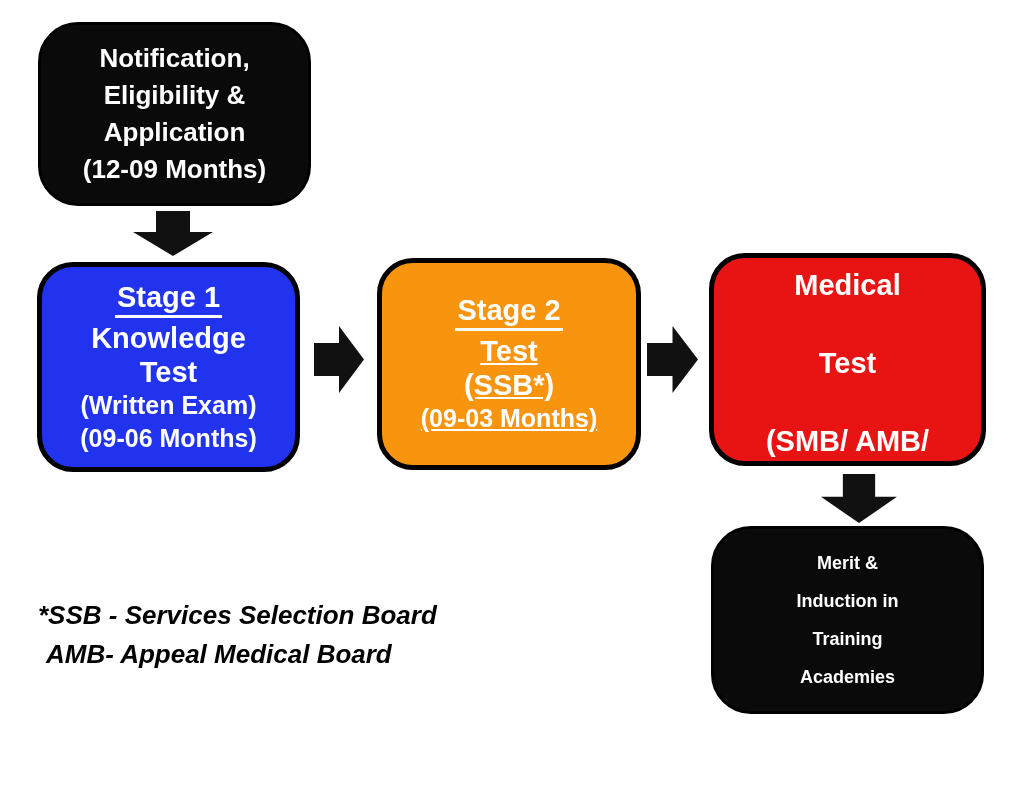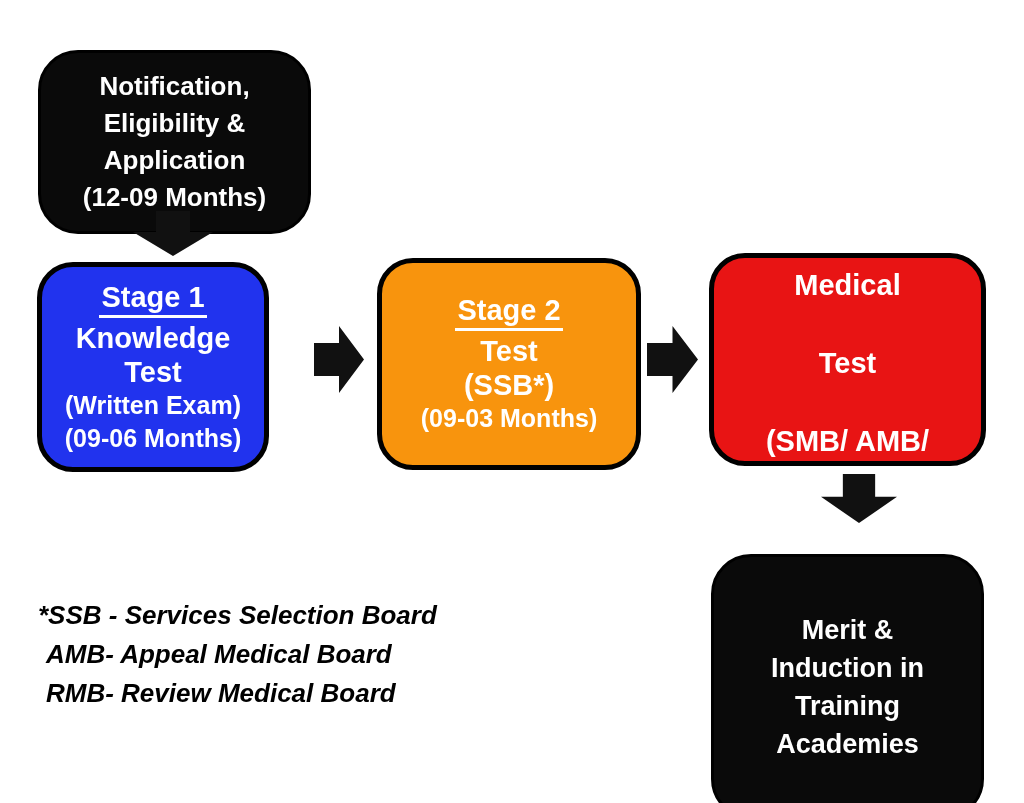--- a/index.html
+++ b/index.html
@@ -23,46 +23,46 @@
     align-items: center;
     justify-content: center;
     text-align: center;
     color: var(--box-text, #ffffff);
     font-weight: bold;
   }
   .black-box {
     background: var(--black-box, #0a0a0a);
     border: 3px solid #000;
     border-radius: 40px;
-    margin-top: 28px;
   }
   .stage-box {
     border: 5px solid #000;
     border-radius: 36px;
   }
   #box-notification {
     left: 38px; top: 22px; width: 273px; height: 184px;
     font-size: 26px; line-height: 37px;
   }
   #box-stage1 {
-    left: 37px; top: 262px; width: 232px; height: 210px;
+    left: 37px; top: 262px; width: 263px; height: 210px;
     background: var(--stage1-blue, #2133ee);
   }
   #box-stage2 {
     left: 377px; top: 258px; width: 264px; height: 212px;
     background: var(--stage2-orange, #f8940d);
+    text-decoration: underline;
   }
   #box-stage3 {
     left: 709px; top: 253px; width: 277px; height: 213px;
     background: var(--stage3-red, #e81414);
     gap: 44px;
   }
   #box-merit {
-    left: 711px; top: 526px; width: 273px; height: 265px;
-    font-size: 27px; line-height: 38px; text-align: center;
+    left: 711px; top: 526px; width: 273px; height: 188px;
+    font-size: 18px; line-height: 38px; text-align: center;
   }
   .stage-title {
     font-size: 29px; line-height: 34px; margin-bottom: 3px;
   }
   .stage-title span {
     display: inline-block;
     border-bottom: 3px solid currentColor;
     padding: 0 2px 1px 2px;
   }
   .bline.main { font-size: 29px; line-height: 34px; }
@@ -149,16 +149,15 @@
   <div class="box black-box" id="box-merit">
     <div class="bline">Merit &amp;</div>
     <div class="bline">Induction in</div>
     <div class="bline">Training</div>
     <div class="bline">Academies</div>
   </div>
 
   <div class="legend">
     <div class="legend-line">*SSB - Services Selection Board</div>
     <div class="legend-line indent">AMB- Appeal Medical Board</div>
-    <div class="legend-line indent">RMB- Review Medical Board</div>
   </div>
 
 </div>
 
 </body></html>

